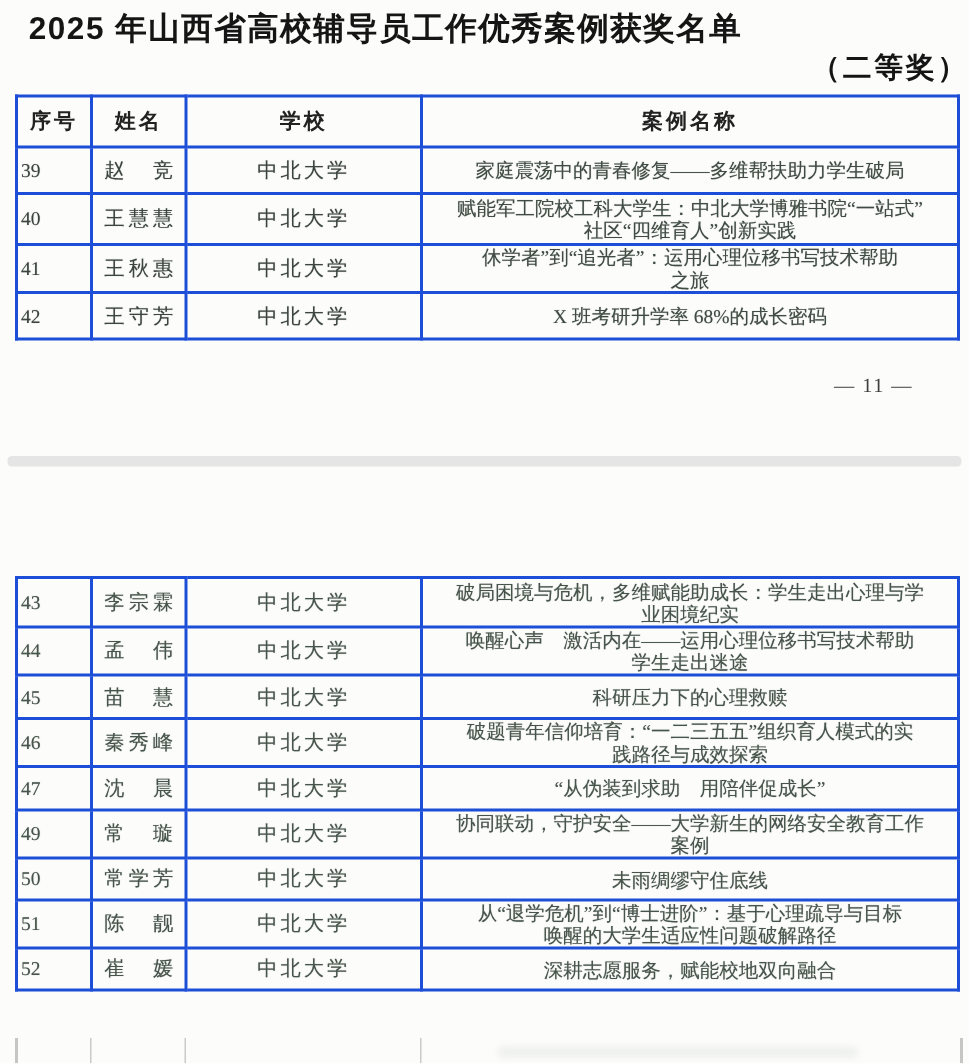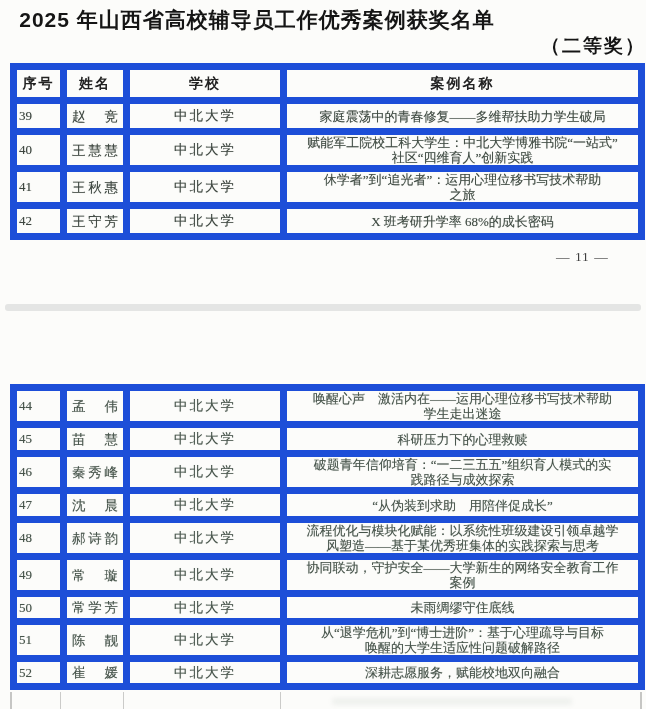--- a/index.html
+++ b/index.html
@@ -24,21 +24,21 @@
     font-family:"Liberation Sans","DejaVu Sans",sans-serif;
     font-weight:700;font-size:19px;line-height:25px;
     color:#151515;letter-spacing:2px;
   }
   table.doc{
     position:absolute;left:10px;width:628px;
     border-collapse:collapse;table-layout:fixed;
     border:2px solid #3c3c3c;
   }
   table.doc td,table.doc th{
-    border:7px solid #1d4ed8;
+    border:2px solid #1d4ed8;
     padding:0 2px;
     vertical-align:middle;
     overflow:hidden;
   }
   .t1{top:63px;}
   .t2{top:384px;}
   th.hdr{
     font-family:"Liberation Sans","DejaVu Sans",sans-serif;
     font-weight:700;font-size:14px;color:#222;
     text-align:center;letter-spacing:2px;
@@ -136,20 +136,27 @@
   <div class="band"></div>
 
   <table class="doc t2">
     <colgroup>
         <col style="width:50px">
         <col style="width:63px">
         <col style="width:157px">
         <col style="width:358px">
       </colgroup>
     <tbody>
+        <tr style="height:33px">
+      <td class="no">43</td>
+      <td class="name"><span class="nm">李宗霖</span></td>
+      <td class="school">中北大学</td>
+      <td class="case">破局困境与危机，多维赋能助成长：学生走出心理与学
+业困境纪实</td>
+    </tr>
     <tr style="height:31px">
       <td class="no">44</td>
       <td class="name"><span class="nm">孟伟</span></td>
       <td class="school">中北大学</td>
       <td class="case">唤醒心声　激活内在——运用心理位移书写技术帮助
 学生走出迷途</td>
     </tr>
     <tr style="height:29px">
       <td class="no">45</td>
       <td class="name"><span class="nm">苗慧</span></td>
@@ -161,27 +168,20 @@
       <td class="name"><span class="nm">秦秀峰</span></td>
       <td class="school">中北大学</td>
       <td class="case">破题青年信仰培育：“一二三五五”组织育人模式的实
 践路径与成效探索</td>
     </tr>
     <tr style="height:29px">
       <td class="no">47</td>
       <td class="name"><span class="nm">沈晨</span></td>
       <td class="school">中北大学</td>
       <td class="case">“从伪装到求助　用陪伴促成长”</td>
-    </tr>
-    <tr style="height:33px">
-      <td class="no">48</td>
-      <td class="name"><span class="nm">郝诗韵</span></td>
-      <td class="school">中北大学</td>
-      <td class="case">流程优化与模块化赋能：以系统性班级建设引领卓越学
-风塑造——基于某优秀班集体的实践探索与思考</td>
     </tr>
     <tr style="height:32px">
       <td class="no">49</td>
       <td class="name"><span class="nm">常璇</span></td>
       <td class="school">中北大学</td>
       <td class="case">协同联动，守护安全——大学新生的网络安全教育工作
 案例</td>
     </tr>
     <tr style="height:28px">
       <td class="no">50</td>

